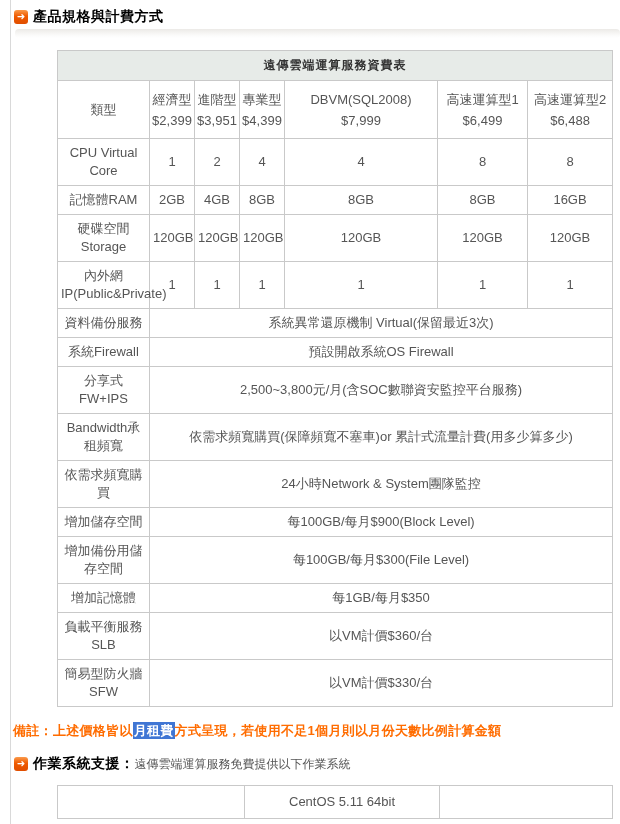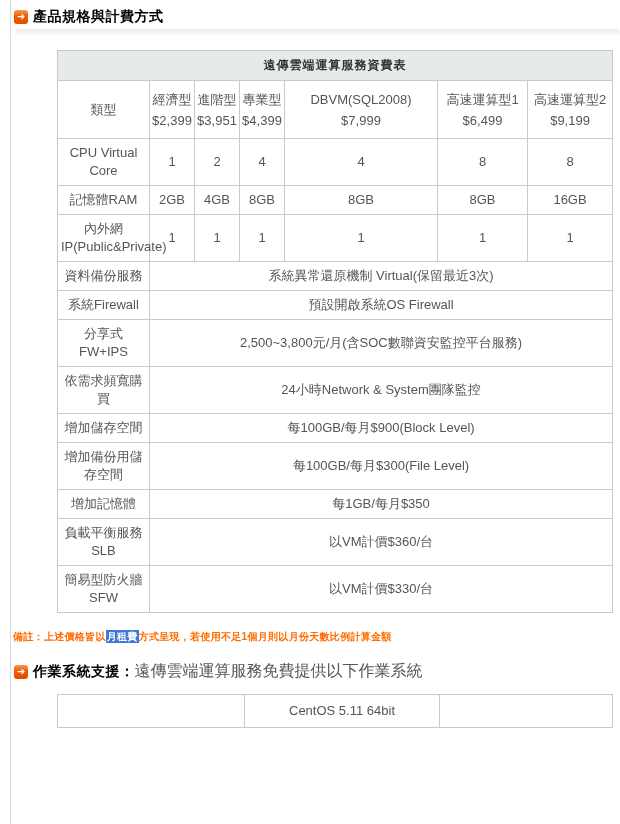--- a/index.html
+++ b/index.html
@@ -18,41 +18,41 @@
   
   .section-header { display: flex; align-items: center; margin-left: 3px; }
   .bullet-icon {
     display: inline-flex; align-items: center; justify-content: center;
     width: 14px; height: 14px; margin-right: 5px; flex: 0 0 auto;
     border-radius: 3px;
     background: linear-gradient(to bottom, #fa9a4b 0%, #ef5a00 45%, #e04e00 100%);
     color: #fff; font-size: 10px; font-weight: bold; line-height: 1;
   }
   .section-title { font-size: 14px; font-weight: bold; color: #000000; letter-spacing: 0.5px; }
-  .section-subtitle { font-size: 16px; font-weight: normal; color: #555; }
+  .section-subtitle { font-size: 12px; font-weight: normal; color: #555; }
   .header-shade {
     height: 9px; margin: 3px 0 0 4px;
     background: linear-gradient(to bottom, #eceae7, #fbfbfa 70%, #ffffff);
     border-radius: 4px;
   }
   
   table { border-collapse: collapse; table-layout: fixed; width: 555px; margin-left: 46px; }
   td { border: 1px solid #c9c9c9; text-align: center; vertical-align: middle; font-size: 13px; color: #555; }
   .pricing-table { margin-top: 12px; }
   .caption-cell {
     background: #e7ebe8; color: #333; font-weight: bold; font-size: 12px;
     padding: 6px 4px; line-height: 17px; letter-spacing: 1px;
   }
   .plan-cell { padding: 3px 2px; line-height: 21px; }
   .corner-cell { padding: 18px 2px; line-height: 21px; }
   .spec-row td { padding: 5px 3px; line-height: 18px; }
   .span-row td { padding: 5px 3px; line-height: 18px; }
   
   .note {
-    margin: 15px 0 0 2px; font-size: 10px; font-weight: bold; color: #ff6c00;
+    margin: 15px 0 0 2px; font-size: 13px; font-weight: bold; color: #ff6c00;
     line-height: 18px; letter-spacing: 0.3px;
   }
   .note .hl { background: #4076d4; color: #ffffff; padding: 1px 1px; }
   
   .section-2 { margin-top: 15px; }
   .os-table { margin-top: 12px; }
   .os-header-cell { background: #e7ebe8; font-weight: bold; color: #333; padding: 4px 2px; line-height: 19px; }
   .os-body-cell { padding: 6px 2px; line-height: 20px; }
 </style>
 </head>
@@ -97,21 +97,21 @@
       <td class="plan-cell">
         <div>DBVM(SQL2008)</div>
         <div>$7,999</div>
       </td>
       <td class="plan-cell">
         <div>高速運算型1</div>
         <div>$6,499</div>
       </td>
       <td class="plan-cell">
         <div>高速運算型2</div>
-        <div>$9,199</div>
+        <div>$6,488</div>
       </td>
     </tr>
 
     <tr class="spec-row">
       <td>CPU Virtual Core</td>
       <td>1</td>
       <td>2</td>
       <td>4</td>
       <td>4</td>
       <td>8</td>
@@ -120,40 +120,53 @@
     <tr class="spec-row">
       <td>記憶體RAM</td>
       <td>2GB</td>
       <td>4GB</td>
       <td>8GB</td>
       <td>8GB</td>
       <td>8GB</td>
       <td>16GB</td>
     </tr>
     <tr class="spec-row">
+      <td>硬碟空間Storage</td>
+      <td>120GB</td>
+      <td>120GB</td>
+      <td>120GB</td>
+      <td>120GB</td>
+      <td>120GB</td>
+      <td>120GB</td>
+    </tr>
+    <tr class="spec-row">
       <td>內外網IP(Public&amp;Private)</td>
       <td>1</td>
       <td>1</td>
       <td>1</td>
       <td>1</td>
       <td>1</td>
       <td>1</td>
     </tr>
 
     <tr class="span-row">
       <td>資料備份服務</td>
       <td colspan="6">系統異常還原機制 Virtual(保留最近3次)</td>
     </tr>
     <tr class="span-row">
       <td>系統Firewall</td>
       <td colspan="6">預設開啟系統OS Firewall</td>
     </tr>
     <tr class="span-row">
       <td>分享式FW+IPS</td>
       <td colspan="6">2,500~3,800元/月(含SOC數聯資安監控平台服務)</td>
+    </tr>
+    <tr class="span-row">
+      <td>Bandwidth承租頻寬</td>
+      <td colspan="6">依需求頻寬購買(保障頻寬不塞車)or 累計式流量計費(用多少算多少)</td>
     </tr>
     <tr class="span-row">
       <td>依需求頻寬購買</td>
       <td colspan="6">24小時Network &amp; System團隊監控</td>
     </tr>
     <tr class="span-row">
       <td>增加儲存空間</td>
       <td colspan="6">每100GB/每月$900(Block Level)</td>
     </tr>
     <tr class="span-row">

